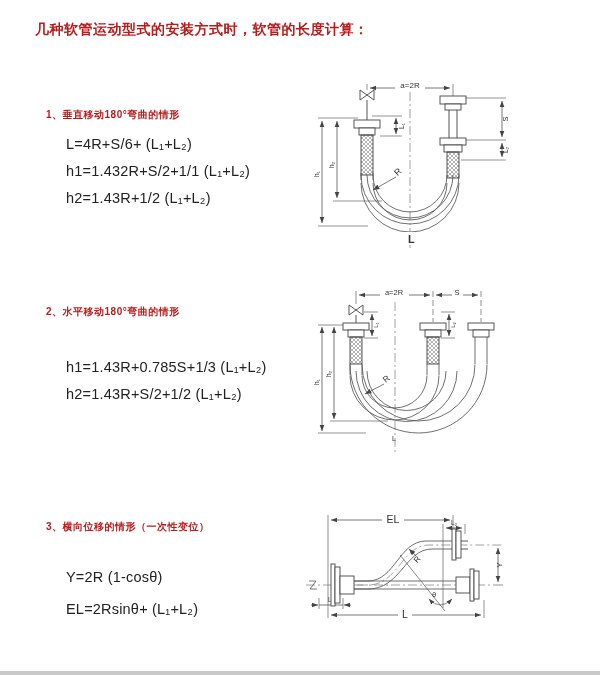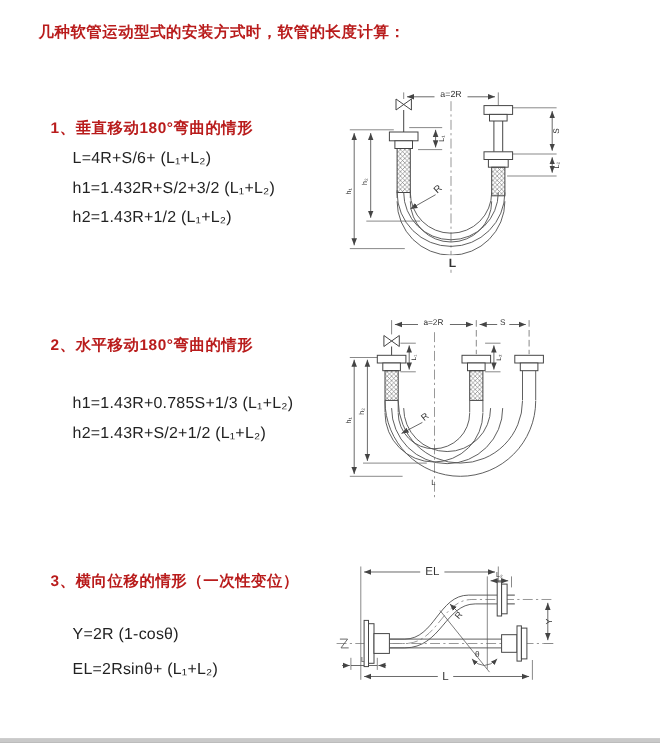--- a/index.html
+++ b/index.html
@@ -1,35 +1,35 @@
 <!DOCTYPE html>
 <html><head>
 <meta charset="utf-8">
 <style>
   html,body{margin:0;padding:0;background:#888;}
   .page{position:relative;width:600px;height:675px;background:#ffffff;overflow:hidden;
         font-family:"Liberation Sans","DejaVu Sans",sans-serif;}
   .line{position:absolute;white-space:nowrap;color:#b91c1c;}
   .title{font-size:14px;letter-spacing:.5px;font-weight:bold;}
-  .heading{font-size:14px;letter-spacing:.5px;font-weight:bold;}
+  .heading{font-size:10px;letter-spacing:.5px;font-weight:bold;}
   .formula{font-size:14.5px;letter-spacing:.2px;color:#222;}
   svg.diag{position:absolute;}
   svg text{font-family:"Liberation Sans","DejaVu Sans",sans-serif;fill:#333;}
   .bottom-edge{position:absolute;left:0;right:0;bottom:0;height:4px;background:#c9c9c9;}
 </style>
 </head>
 <body>
 
 <div class="page">
 
   <div class="line title" style="left:35px;top:21px;">几种软管运动型式的安装方式时，软管的长度计算：</div>
 
   <div class="line heading" style="left:46px;top:108px;">1、垂直移动180°弯曲的情形</div>
   <div class="line formula" style="left:66px;top:136px;">L=4R+S/6+ (L₁+L₂)</div>
-  <div class="line formula" style="left:66px;top:163px;">h1=1.432R+S/2+3/2 (L₁+L₂)</div>
+  <div class="line formula" style="left:66px;top:163px;">h1=1.432R+S/2+1/1 (L₁+L₂)</div>
   <div class="line formula" style="left:66px;top:190px;">h2=1.43R+1/2 (L₁+L₂)</div>
 
   <div class="line heading" style="left:46px;top:305px;">2、水平移动180°弯曲的情形</div>
   <div class="line formula" style="left:66px;top:359px;">h1=1.43R+0.785S+1/3 (L₁+L₂)</div>
   <div class="line formula" style="left:66px;top:386px;">h2=1.43R+S/2+1/2 (L₁+L₂)</div>
 
   <div class="line heading" style="left:46px;top:520px;">3、横向位移的情形（一次性变位）</div>
   <div class="line formula" style="left:66px;top:569px;">Y=2R (1-cosθ)</div>
   <div class="line formula" style="left:66px;top:601px;">EL=2Rsinθ+ (L₁+L₂)</div>
 

